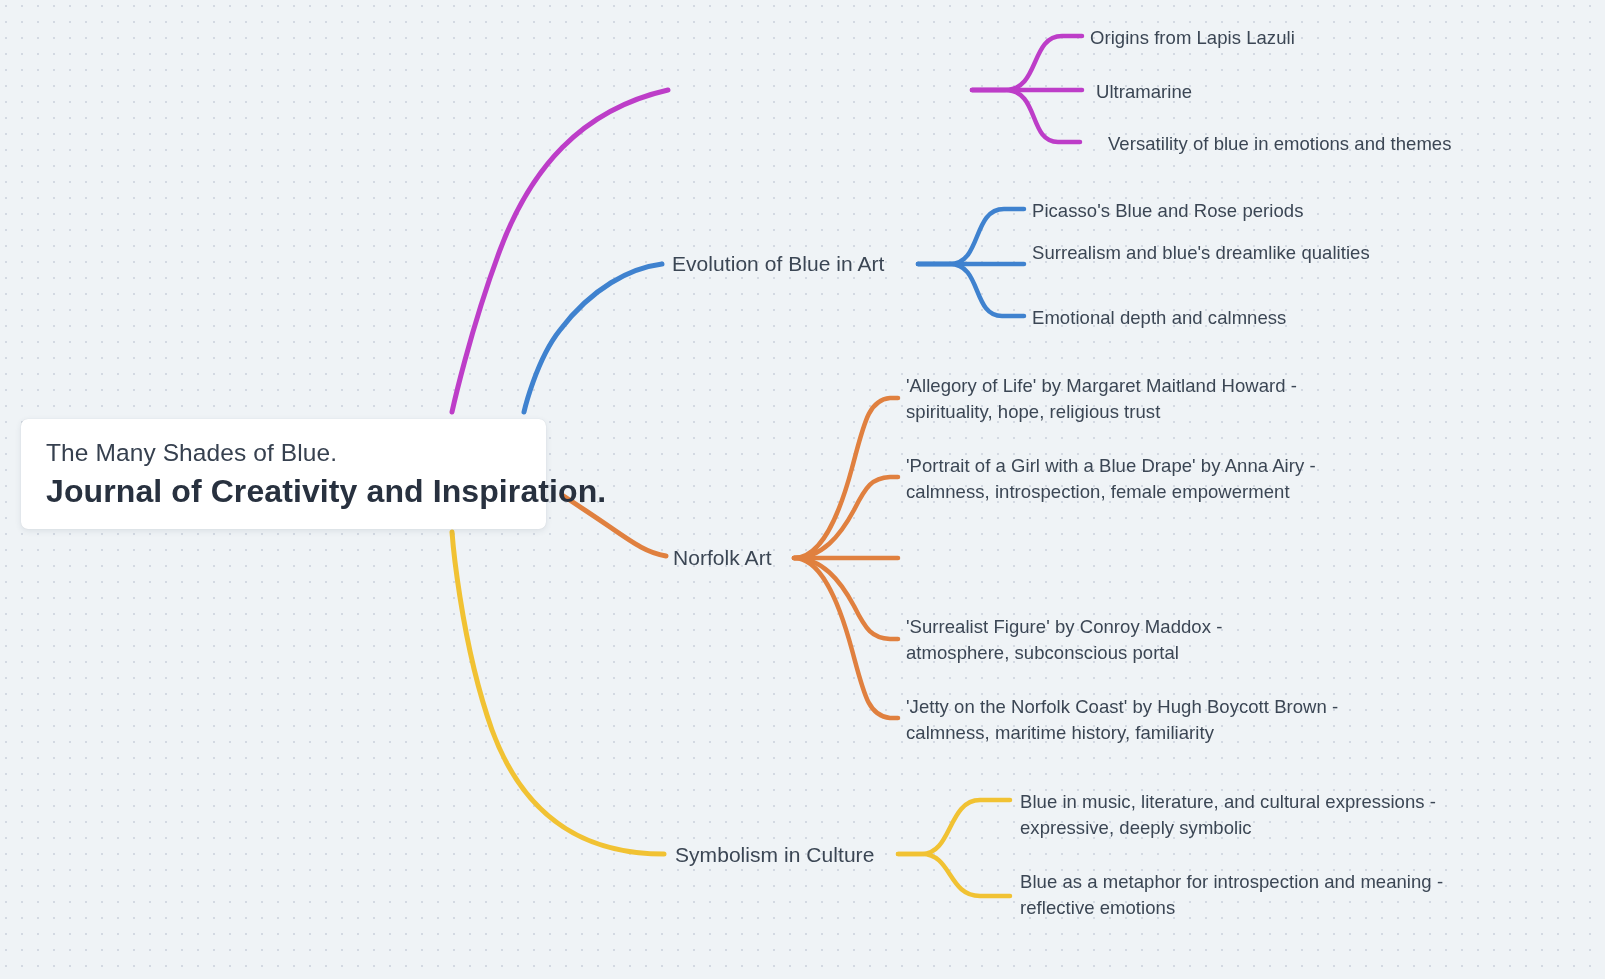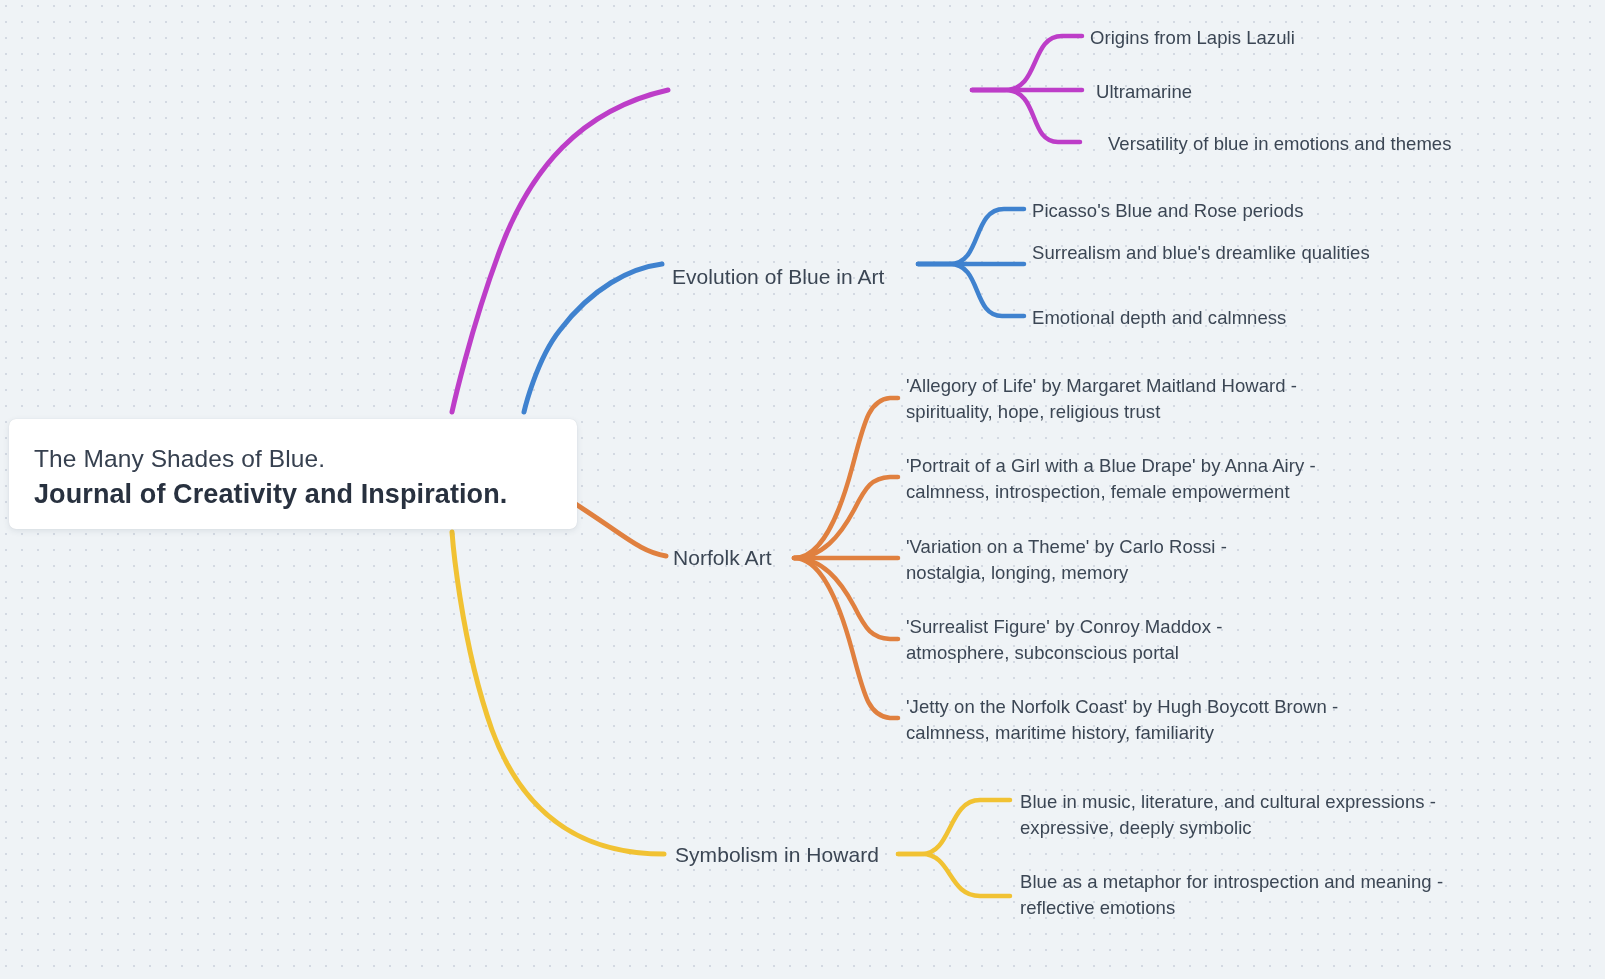--- a/index.html
+++ b/index.html
@@ -27,40 +27,40 @@
     position: absolute;
     left: 0;
     top: 0;
     width: 1605px;
     height: 979px;
     pointer-events: none;
   }
 
   .root-card {
     position: absolute;
-    left: 9px;
+    left: 21px;
     top: 419px;
-    width: 568px;
+    width: 525px;
     height: 110px;
     background: #ffffff;
     border-radius: 7px;
     box-shadow: 0 2px 6px rgba(40,55,75,0.10), 0 0 1px rgba(40,55,75,0.15);
     box-sizing: border-box;
-    padding: 24px 24px 0 25px;
+    padding: 18px 24px 0 25px;
     z-index: 5;
   }
   .root-line-1 {
     font-size: 24.5px;
     color: #36404f;
     letter-spacing: 0.1px;
     line-height: 1.34;
     white-space: nowrap;
   }
   .root-line-2 {
-    font-size: 27px;
+    font-size: 32px;
     font-weight: bold;
     color: #28313f;
     letter-spacing: 0.1px;
     line-height: 1.34;
     white-space: nowrap;
   }
 
   .branch-label {
     position: absolute;
     font-size: 21px;
@@ -111,36 +111,34 @@
 
   <div class="root-card">
     <div class="root-line-1">The Many Shades of Blue.</div>
     <div class="root-line-2">Journal of Creativity and Inspiration.</div>
   </div>
 
   <div class="leaf-label" style="left:1090px; top:25px;">Origins from Lapis Lazuli</div>
   <div class="leaf-label" style="left:1096px; top:79px;">Ultramarine</div>
   <div class="leaf-label" style="left:1090px; top:131px;margin-left:18px;">Versatility of blue in emotions and themes</div>
 
-  <div class="branch-label" style="left:672px; top:252px;margin-top:13px;">Evolution of Blue in Art</div>
+  <div class="branch-label" style="left:672px; top:252px;">Evolution of Blue in Art</div>
   <div class="leaf-label" style="left:1032px; top:198px;">Picasso's Blue and Rose periods</div>
   <div class="leaf-label" style="left:1032px; top:240px;">Surrealism and blue's dreamlike qualities</div>
   <div class="leaf-label" style="left:1032px; top:305px;">Emotional depth and calmness</div>
 
   <div class="branch-label" style="left:673px; top:546px;">Norfolk Art</div>
   <div class="leaf-label" style="left:906px; top:373px;">'Allegory of Life' by Margaret Maitland Howard -
 spirituality, hope, religious trust</div>
   <div class="leaf-label" style="left:906px; top:453px;">'Portrait of a Girl with a Blue Drape' by Anna Airy -
 calmness, introspection, female empowerment</div>
-  <div class="leaf-label" style="left:906px; top:534px;">'Variation on a Theme' by Carlo Rossi -
-nostalgia, longing, memory</div>
   <div class="leaf-label" style="left:906px; top:614px;">'Surrealist Figure' by Conroy Maddox -
 atmosphere, subconscious portal</div>
   <div class="leaf-label" style="left:906px; top:694px;">'Jetty on the Norfolk Coast' by Hugh Boycott Brown -
 calmness, maritime history, familiarity</div>
 
-  <div class="branch-label" style="left:675px; top:843px;">Symbolism in Howard</div>
+  <div class="branch-label" style="left:675px; top:843px;">Symbolism in Culture</div>
   <div class="leaf-label" style="left:1020px; top:789px;">Blue in music, literature, and cultural expressions -
 expressive, deeply symbolic</div>
   <div class="leaf-label" style="left:1020px; top:869px;">Blue as a metaphor for introspection and meaning -
 reflective emotions</div>
 
 </div>
 
 </body></html>

